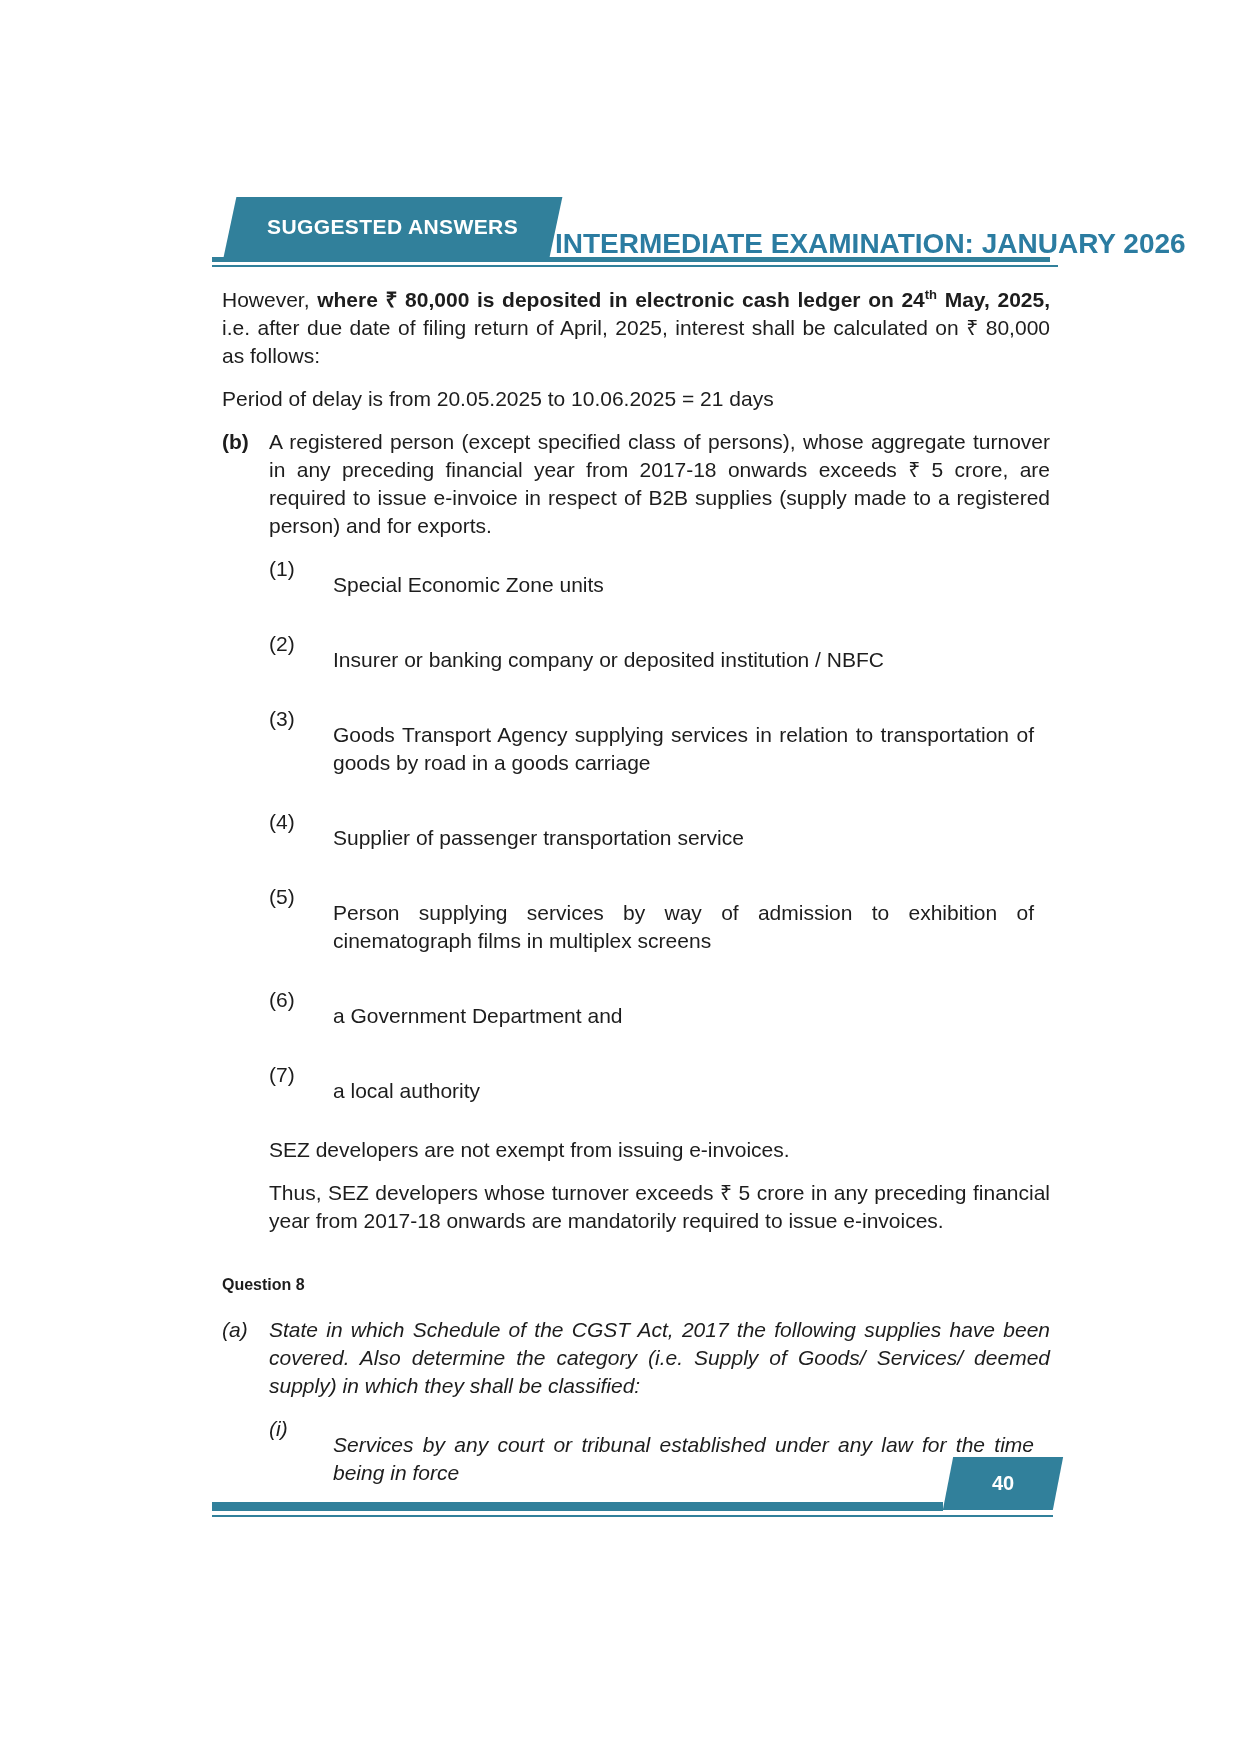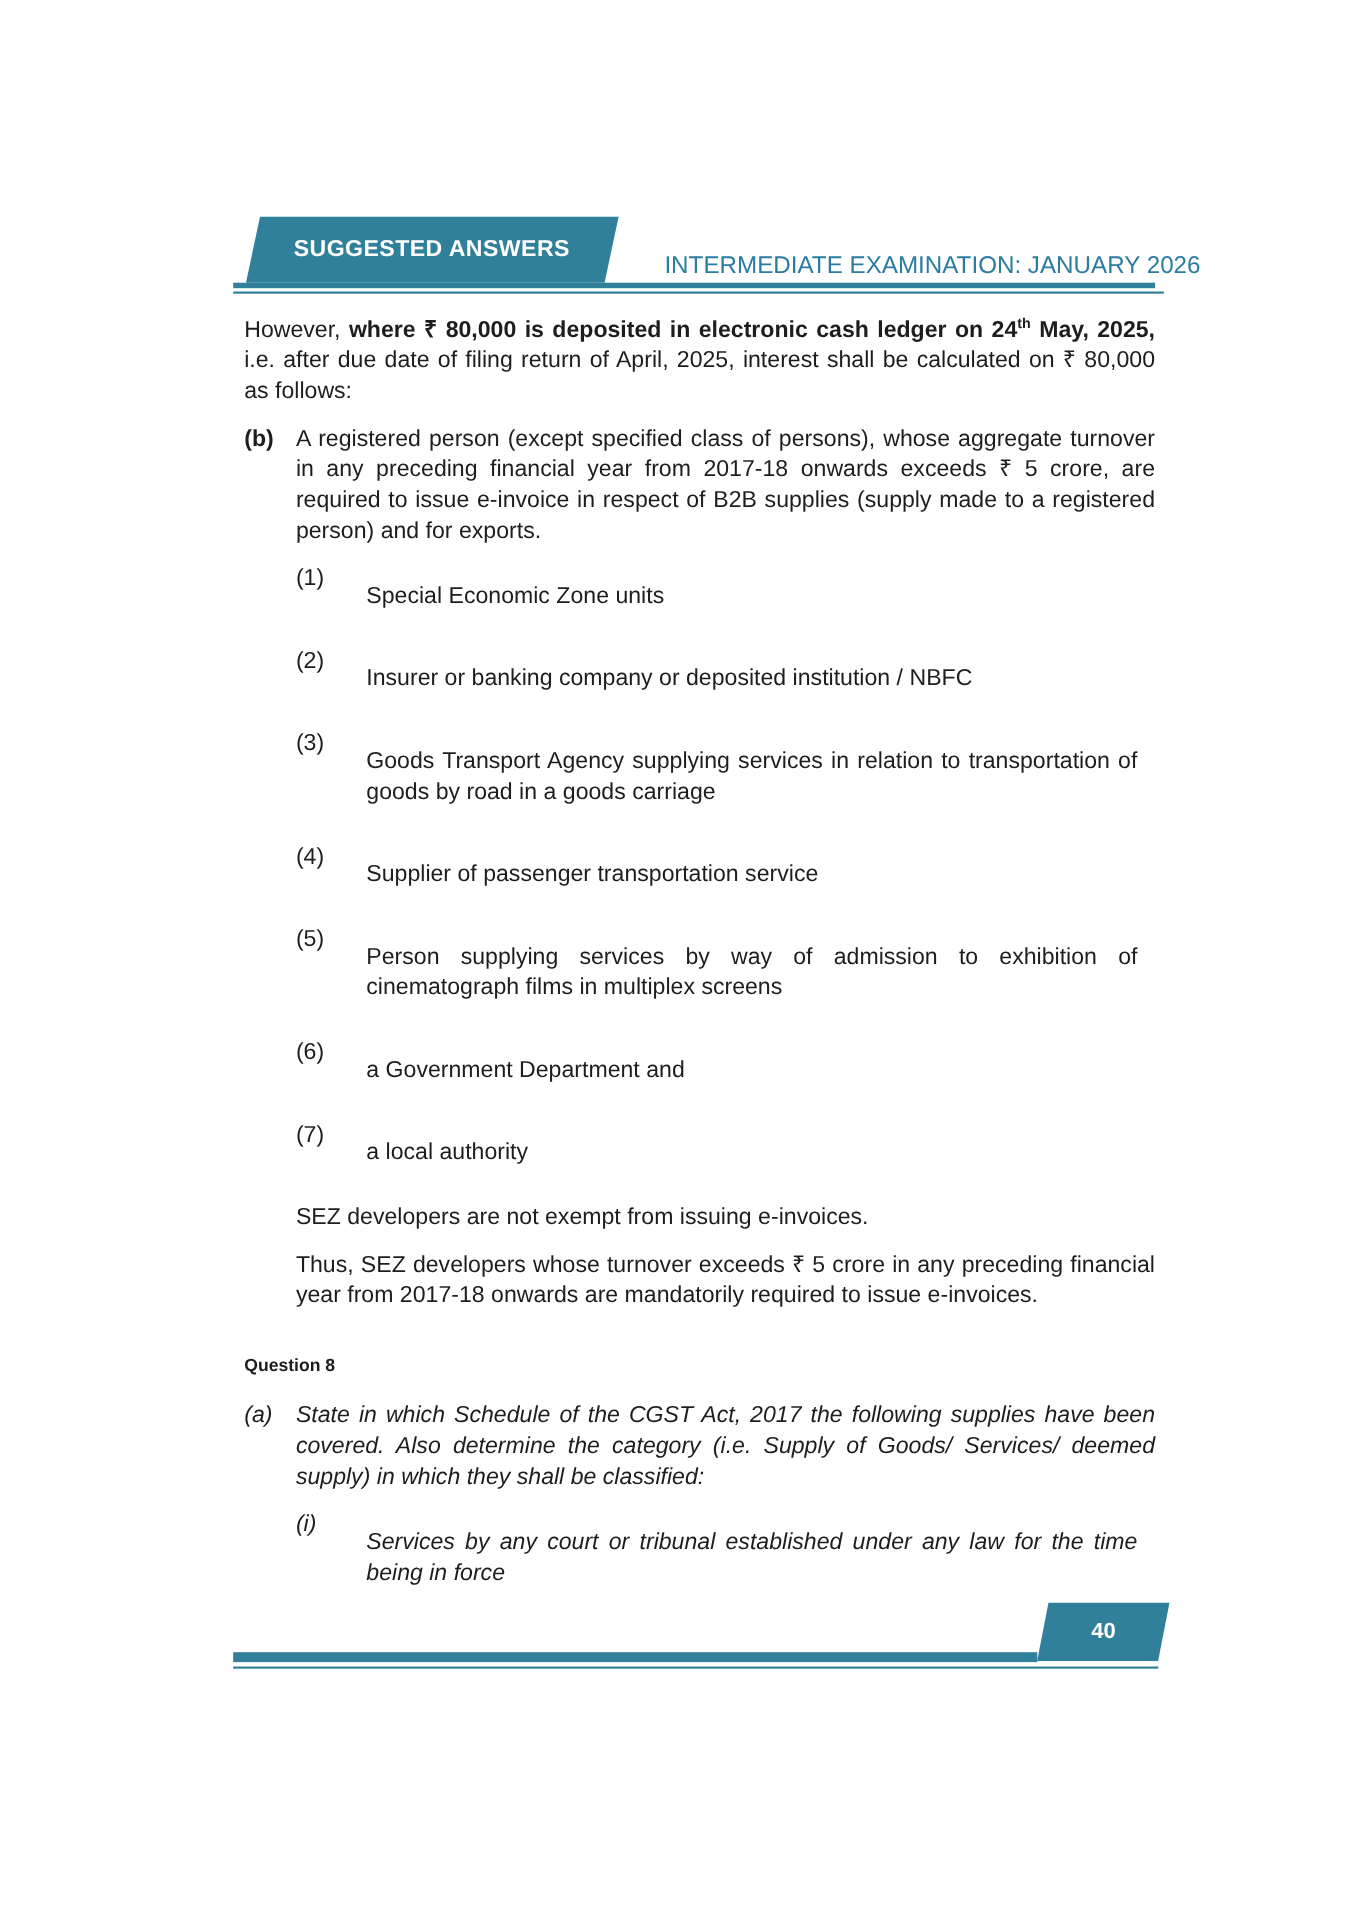--- a/index.html
+++ b/index.html
@@ -12,23 +12,23 @@
   .banner {
     position:absolute; left:230px; top:197px; width:326px; height:60px;
     background:var(--accent); transform:skewX(-12deg);
     display:flex; align-items:center; justify-content:center;
   }
   .banner-text {
     transform:skewX(12deg); color:#ffffff; font-weight:bold;
     font-size:21px; letter-spacing:0.4px; white-space:nowrap;
   }
   .header-title {
-    position:absolute; left:604px; top:228px; width:480px;
-    text-align:right; color:var(--accent-text); font-weight:normal;
-    font-size:22px; white-space:nowrap;
+    position:absolute; left:555px; top:228px; width:480px;
+    text-align:right; color:var(--accent-text); font-weight:bold;
+    font-size:28px; white-space:nowrap;
   }
   .rule-thick-top { position:absolute; left:212px; top:257px; width:838px; height:5px; background:var(--accent); }
   .rule-thin-top  { position:absolute; left:212px; top:265px; width:846px; height:2px; background:var(--accent); }
 
   
   .content {
     position:absolute; left:222px; top:286px; width:828px;
     font-size:21px; line-height:28px; color:#1d1d1d;
   }
   .content p { margin:0 0 15px 0; }
@@ -66,20 +66,21 @@
     <span class="banner-text">SUGGESTED ANSWERS</span>
   </div>
   <div class="header-title">INTERMEDIATE EXAMINATION: JANUARY 2026</div>
   <div class="rule-thick-top"></div>
   <div class="rule-thin-top"></div>
 
   <div class="content">
 
     <p class="indent justify"><span>However, </span><span class="bold"><span>where ₹ 80,000 is deposited in electronic cash ledger on 24</span><sup class="ord">th</sup><span> May, 2025,</span></span><span> i.e. after due date of filing return of April, 2025, interest shall be calculated on ₹ 80,000 as follows:</span></p>
 
+    <p class="indent">Period of delay is from 20.05.2025 to 10.06.2025 = 21 days</p>
 
 
     <div class="row">
       <span class="lbl bold">(b)</span>
       <div class="bodycol">
         <p class="justify">A registered person (except specified class of persons), whose aggregate turnover in any preceding financial year from 2017-18 onwards exceeds ₹ 5 crore, are required to issue e-invoice in respect of B2B supplies (supply made to a registered person) and for exports.</p>
 
         <div class="numrow">
           <span class="num">(1)</span>
           <p class="justify">Special Economic Zone units</p>

